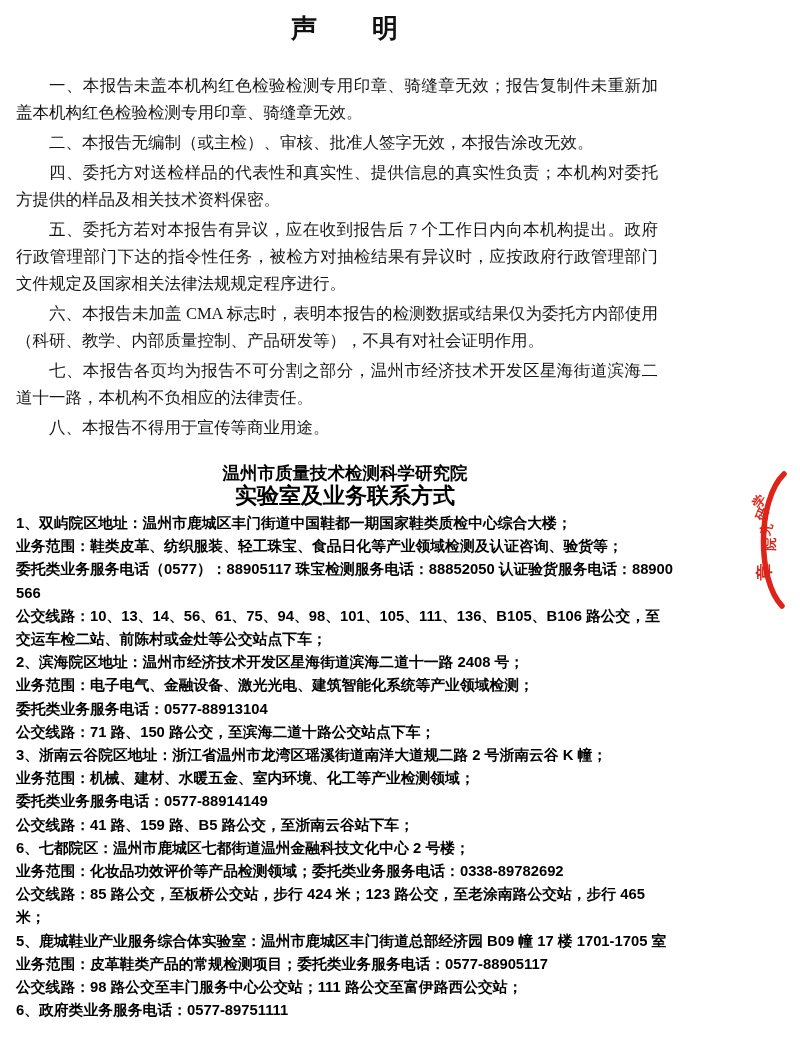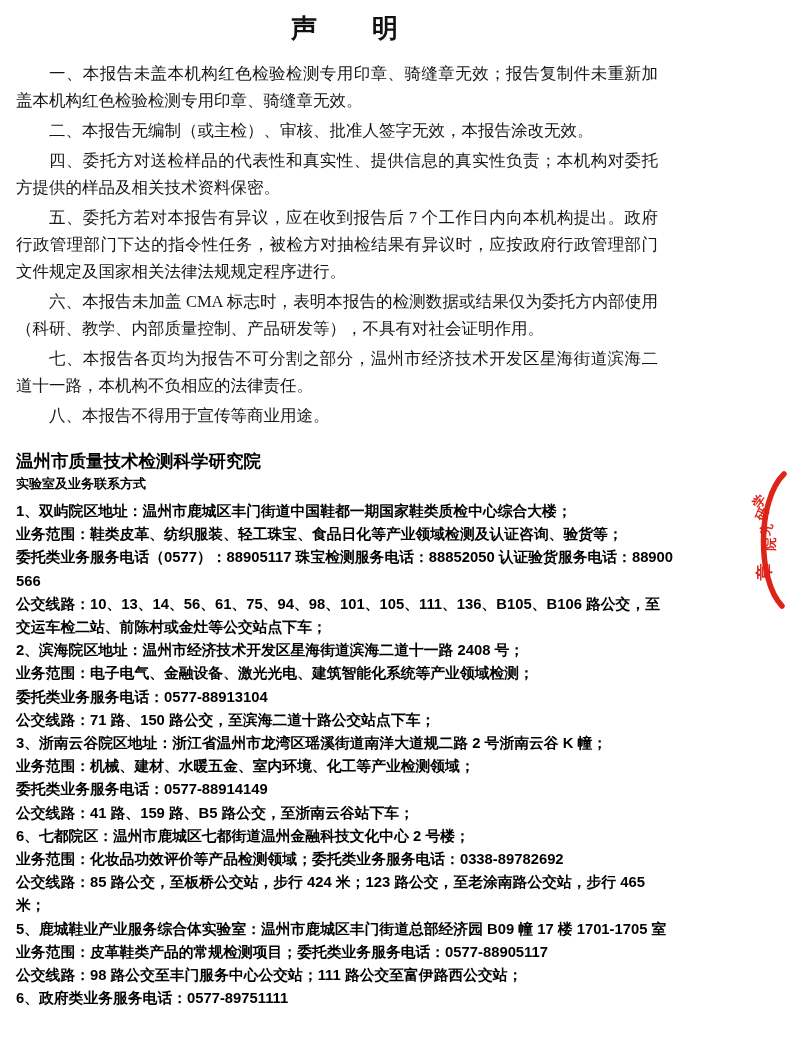--- a/index.html
+++ b/index.html
@@ -5,40 +5,41 @@
   html,body{margin:0;padding:0;}
   body{
     width:800px;height:1051px;position:relative;overflow:hidden;
     background:#ffffff;
     font-family:"Liberation Serif","DejaVu Serif",serif;
   }
   .content{
     position:absolute;left:16px;top:12px;width:658px;
   }
   .doc-title{
-    margin:0 0 14px 0;
+    margin:0 0 26px 0;
     text-align:center;
     font-size:26px;line-height:34px;
     font-weight:bold;color:#111111;
     letter-spacing:1px;
   }
   .statements p{
     margin:0 16px 3px 0;
     font-size:16.5px;line-height:27px;
     text-indent:2em;
     text-align:justify;
     color:#161616;
     word-break:break-all;
   }
   .org-block{
     margin-top:21px;
+    text-align:center;
     font-weight:bold;color:#000000;
   }
   .org-name{font-size:17.5px;line-height:23px;}
-  .org-sub{font-size:13px;line-height:22px;margin-bottom:5px;}
+  .org-sub{font-size:22px;line-height:22px;margin-bottom:5px;}
   .contacts{
     font-family:"Liberation Sans","DejaVu Sans",sans-serif;
     font-weight:bold;color:#000000;
     font-size:14.8px;line-height:23.2px;
   }
   .contacts .cline{
     text-align:left;
     word-break:break-all;
   }
   .seal{

